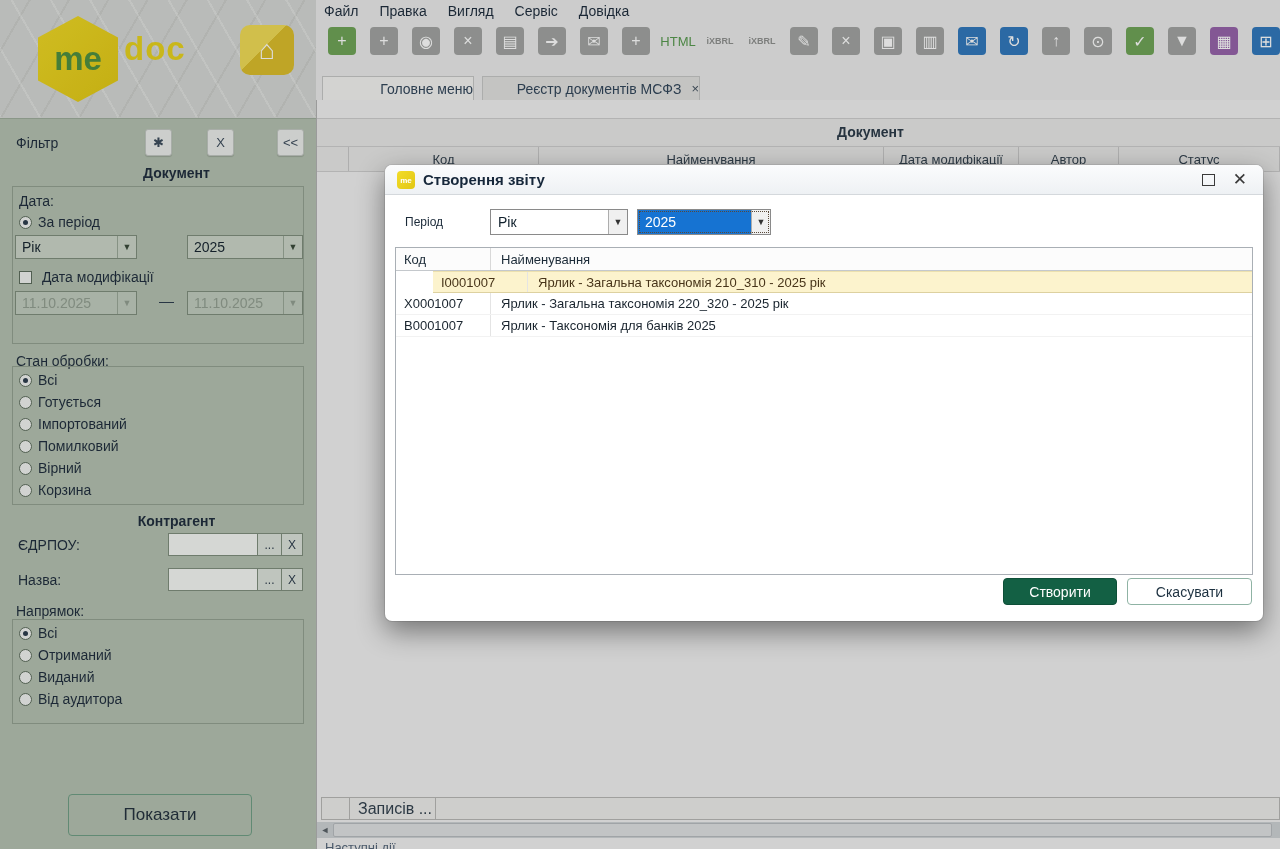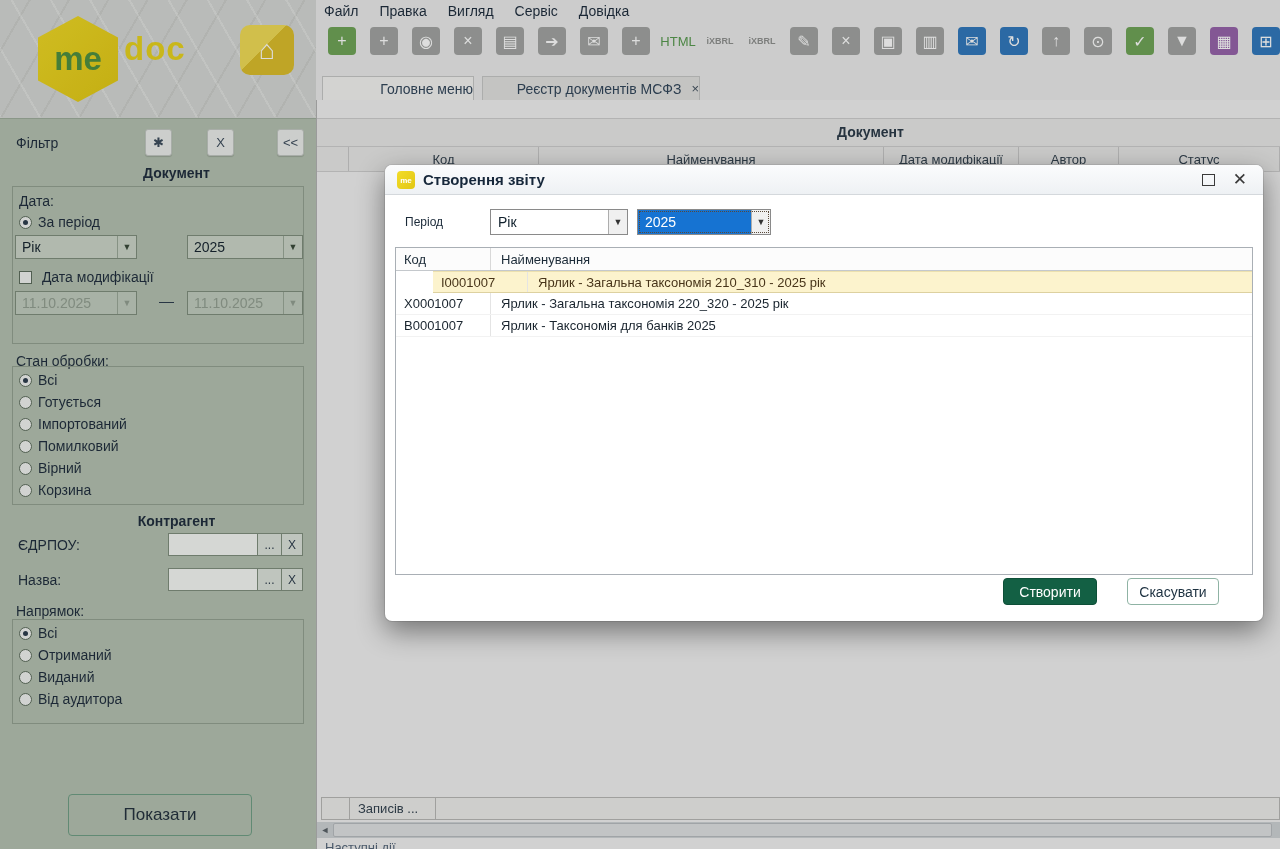--- a/index.html
+++ b/index.html
@@ -83,21 +83,21 @@
     font-size:14px; color:#2a3a48; }
   .colhdr { position:absolute; left:0; top:47px; width:100%; height:25px; background:#e9e9e8;
     border-bottom:1px solid #cfcfcf; display:flex; }
   .colhdr .cell { border-right:1px solid #c9c9c9; display:flex; align-items:center; justify-content:center;
     font-size:13px; color:#33424f; overflow:hidden; }
   .colhdr .c0 { width:32px; }
   .mcol:nth-of-type(2) { width:190px; } .mcol:nth-of-type(3) { width:345px; }
   .mcol:nth-of-type(4) { width:135px; } .mcol:nth-of-type(5) { width:100px; }
   .mcol:nth-of-type(6) { flex:1; }
   .foot-row { position:absolute; left:4px; top:697px; right:0; height:23px; display:flex; }
-  .foot-row .fcell { background:#eeeeec; border:1px solid #b8b8b6; border-right:none; font-size:13px;
+  .foot-row .fcell { background:#eeeeec; border:1px solid #b8b8b6; border-right:none; font-size:16px;
     color:#33424f; display:flex; align-items:center; padding-left:8px; }
   .foot-row .f0 { width:28px; } .foot-row .f1 { width:86px; } .foot-row .f2 { flex:1; border-right:1px solid #b8b8b6; }
   .hscroll { position:absolute; left:0; top:722px; right:0; height:16px; background:#cfd3d6; display:flex; }
   .hs-arrow { width:16px; height:16px; display:flex; align-items:center; justify-content:center;
     font-size:9px; color:#5a6268; cursor:pointer; }
   .hs-thumb { flex:1; margin:1px 8px 1px 0; background:#e0e2e3; border:1px solid #b9bdc0; border-radius:2px; cursor:grab; }
   .next-actions { position:absolute; left:8px; top:740px; font-size:13px; color:#55667a; }
 
   
   .overlay { left:0; top:0; width:1280px; height:849px; background:rgba(15,15,15,.14); z-index:40; }
@@ -125,22 +125,22 @@
   .m-thead .th { display:flex; align-items:center; padding-left:8px; }
   .m-thead .th:first-child { width:95px; border-right:1px solid #d8d8d8; }
   .m-thead .th:last-child { flex:1; padding-left:10px; }
   .mrow { display:flex; height:22px; font-size:13px; color:#19242e; cursor:pointer; border-bottom:1px solid #f2f2f2; }
   .mrow .mcell { display:flex; align-items:center; padding-left:8px; white-space:nowrap; overflow:hidden; }
   .mrow .code { width:95px; border-right:1px solid #e4e4e4; flex:0 0 95px; }
   .mrow .name { flex:1; padding-left:10px; }
   .mrow.selected { background:#fcf3cd; border-top:1px solid #ece0ae; border-bottom:1px solid #ddd1a0; color:#473419;margin-left:37px; }
   .m-btn { position:absolute; top:413px; height:27px; border-radius:4px; font-family:"Liberation Sans",sans-serif;
     font-size:14px; cursor:pointer; }
-  .btn-create { left:618px; width:94px; background:#136044; color:#fff; border:1px solid #0e4f38; }
-  .btn-cancel { left:742px; width:92px; background:#fff; color:#1d3140; border:1px solid #8fb3a4; }
+  .btn-create { left:618px; width:114px; background:#136044; color:#fff; border:1px solid #0e4f38; }
+  .btn-cancel { left:742px; width:125px; background:#fff; color:#1d3140; border:1px solid #8fb3a4; }
 </style>
 </head>
 <body>
 
 <div class="abs logo-panel">
   <div class="hexagon">
     <span>me</span>
   </div>
   <div class="logo-doc">doc</div>
   <div class="home-btn">

